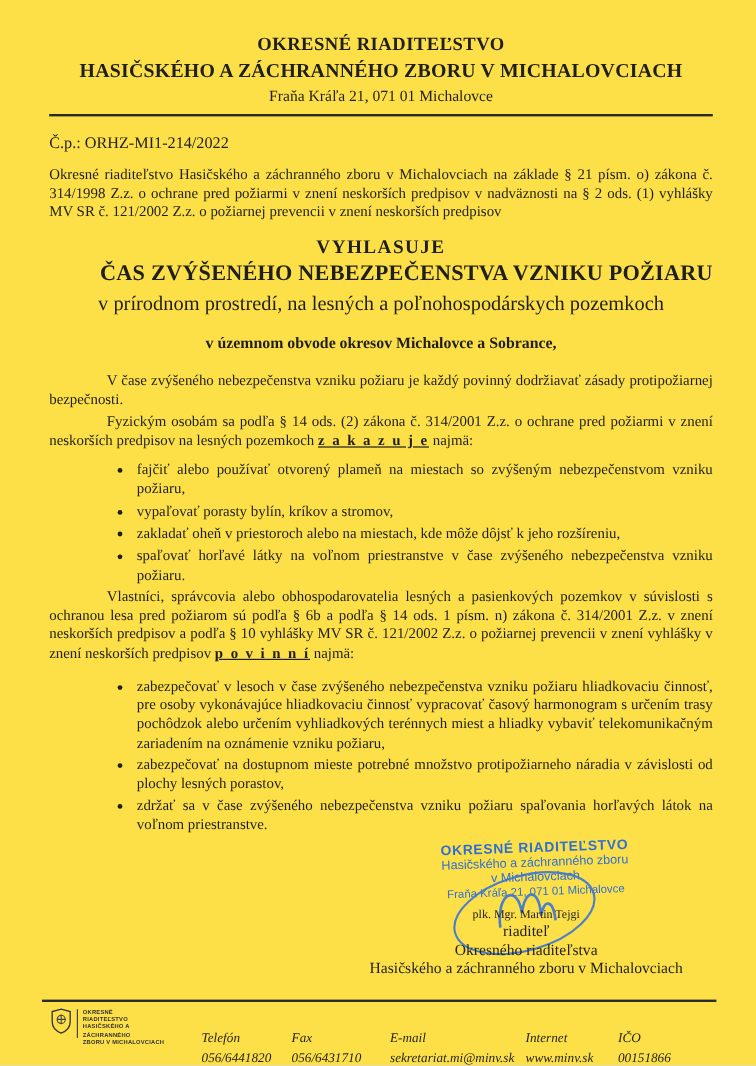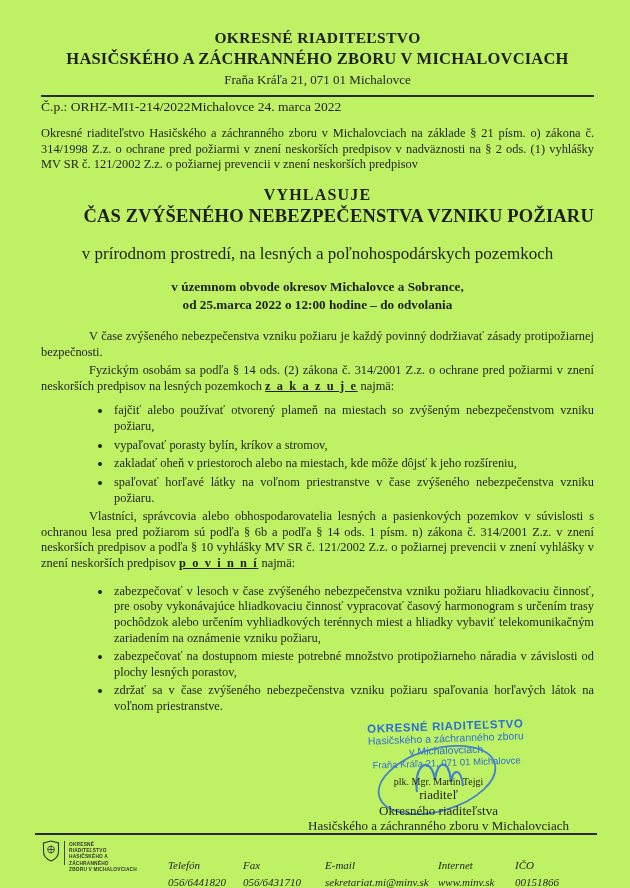--- a/index.html
+++ b/index.html
@@ -1,39 +1,39 @@
 <!DOCTYPE html>
 <html><head>
 <meta charset="utf-8">
 <style>
   html,body{margin:0;padding:0;background:#d9d9d9;}
   .page{
-    width:630px;height:888px;background:#bef264;color:#1f1f1f;
+    width:630px;height:888px;background:#fde047;color:#1f1f1f;
     font-family:"Liberation Serif",serif;position:relative;overflow:hidden;
     box-sizing:border-box;margin:0 auto;
   }
   .inner{padding:29px 36px 0 41px;}
 
   
   .h1{font-size:15.5px;font-weight:bold;text-align:center;letter-spacing:.4px;}
   .h2{font-size:16.5px;font-weight:bold;text-align:center;margin-top:2px;letter-spacing:.2px;}
   .addr{font-size:13px;text-align:center;margin-top:3px;}
   .rule{border:none;border-top:2px solid #2b2b2b;margin:7px 0 0 0;}
-  .refline{display:flex;justify-content:flex-start;font-size:13.5px;margin-top:2px;}
+  .refline{display:flex;justify-content:space-between;font-size:13.5px;margin-top:14px;}
 
   
   .para{font-size:12.4px;line-height:1.26;text-align:justify;margin:0;}
   .intro{margin-top:11px;}
   .indent{text-indent:48px;}
   .emph{font-weight:bold;text-decoration:underline;letter-spacing:1.6px;}
 
   
   .d1{margin-top:13px;font-size:16px;font-weight:bold;text-align:center;letter-spacing:1.2px;}
   .d2{font-size:18.5px;font-weight:bold;text-align:right;margin-top:2px;letter-spacing:.2px;}
-  .d3{font-size:17px;text-align:center;margin-top:17px;}
+  .d3{font-size:17px;text-align:center;margin-top:4px;}
   .d4{font-size:13.2px;font-weight:bold;text-align:center;margin-top:15px;}
   .d5{font-size:13.2px;font-weight:bold;text-align:center;margin-top:2px;}
   .p-top{margin-top:16px;}
   .p-top2{margin-top:3px;}
 
   
   ul.blist{margin:9px 0 0 0;padding-left:71px;}
   ul.blist li{font-size:12.4px;line-height:1.26;text-align:justify;margin-bottom:3px;padding-left:2px;}
   ul.blist2{margin-top:12px;}
 
@@ -71,31 +71,29 @@
   <div class="inner">
 
     <div class="h1">OKRESNÉ RIADITEĽSTVO</div>
     <div class="h2">HASIČSKÉHO A ZÁCHRANNÉHO ZBORU V MICHALOVCIACH</div>
     <div class="addr">Fraňa Kráľa 21, 071 01 Michalovce</div>
 
     <hr class="rule">
 
     <div class="refline">
       <span>Č.p.: ORHZ-MI1-214/2022</span>
-      <span>Michalovce 24. marca 2022</span>
     </div>
 
     <p class="para intro">Okresné riaditeľstvo Hasičského a záchranného zboru v Michalovciach na základe § 21 písm. o) zákona č. 314/1998 Z.z. o ochrane pred požiarmi v znení neskorších predpisov v nadväznosti na § 2 ods. (1) vyhlášky MV SR č. 121/2002 Z.z. o požiarnej prevencii v znení neskorších predpisov</p>
 
     <div class="d1">VYHLASUJE</div>
     <div class="d2">ČAS ZVÝŠENÉHO NEBEZPEČENSTVA VZNIKU POŽIARU</div>
     <div class="d3">v prírodnom prostredí, na lesných a poľnohospodárskych pozemkoch</div>
 
     <div class="d4">v územnom obvode okresov Michalovce a Sobrance,</div>
-    <div class="d5">od  25.marca 2022 o 12:00 hodine  – do odvolania</div>
 
     <p class="para indent p-top">V čase zvýšeného nebezpečenstva vzniku požiaru je každý povinný dodržiavať zásady protipožiarnej bezpečnosti.</p>
 
     <p class="para indent p-top2"><span>Fyzickým osobám sa podľa § 14 ods. (2) zákona č. 314/2001 Z.z. o ochrane pred požiarmi v znení neskorších predpisov na lesných pozemkoch </span><span class="emph">z a k a z u j e</span><span> najmä:</span></p>
 
     <ul class="blist">
       <li>fajčiť alebo používať otvorený plameň na miestach so zvýšeným nebezpečenstvom vzniku požiaru,</li>
       <li>vypaľovať porasty bylín, kríkov a stromov,</li>
       <li>zakladať oheň v priestoroch alebo na miestach, kde môže dôjsť k jeho rozšíreniu,</li>
       <li>spaľovať horľavé látky na voľnom priestranstve v čase zvýšeného nebezpečenstva vzniku požiaru.</li>

